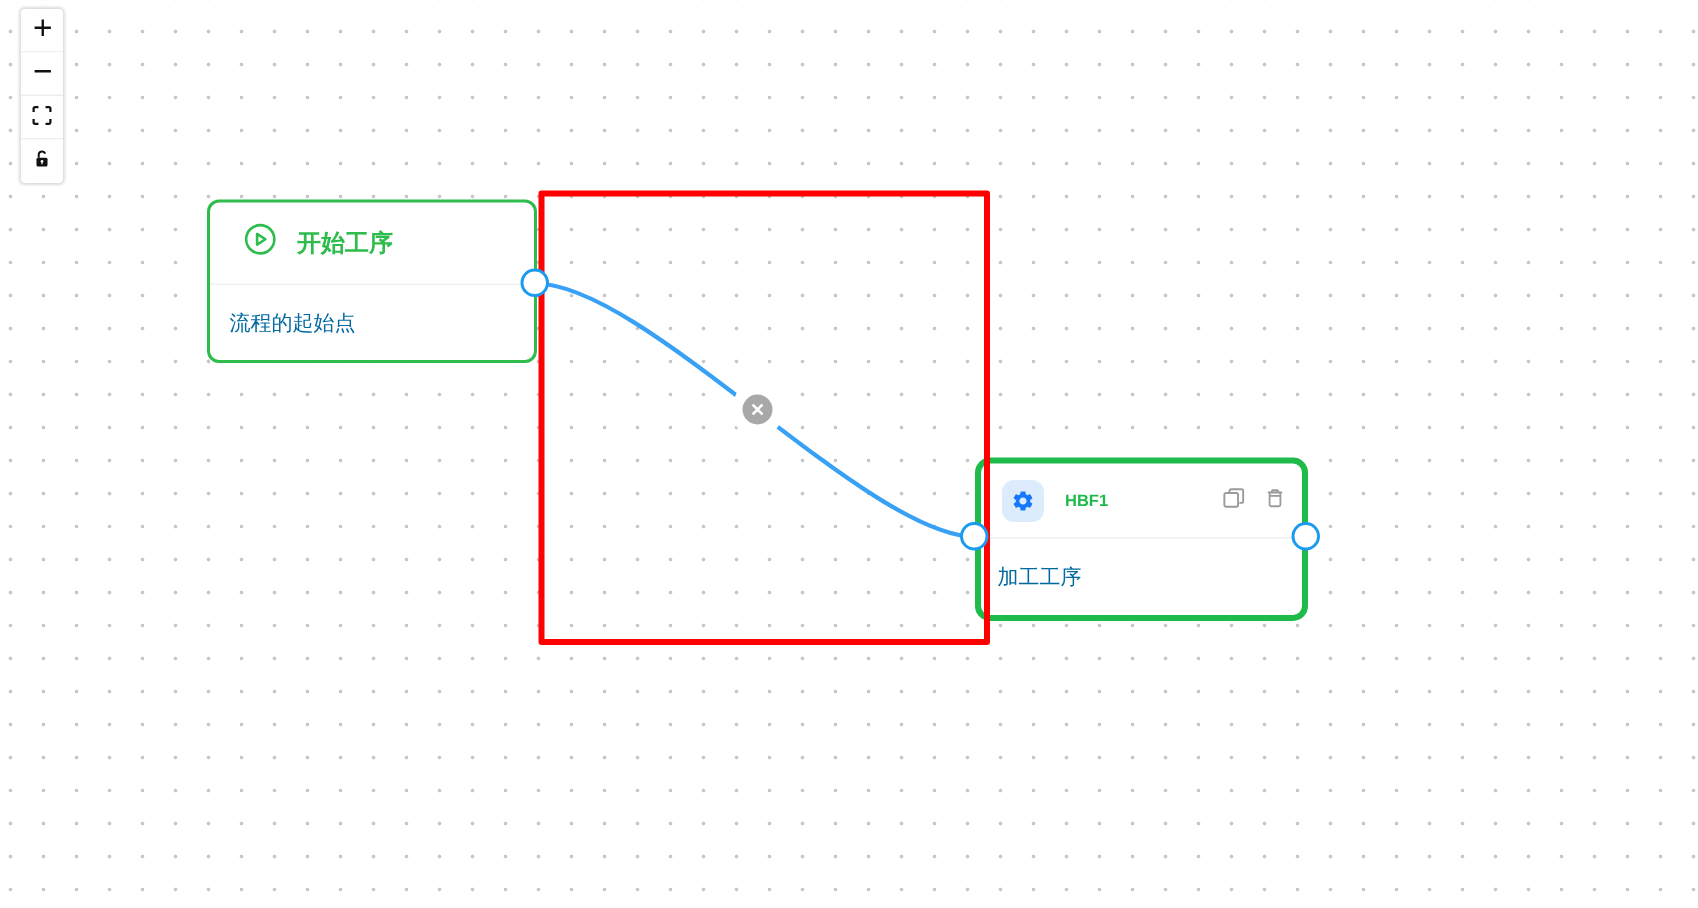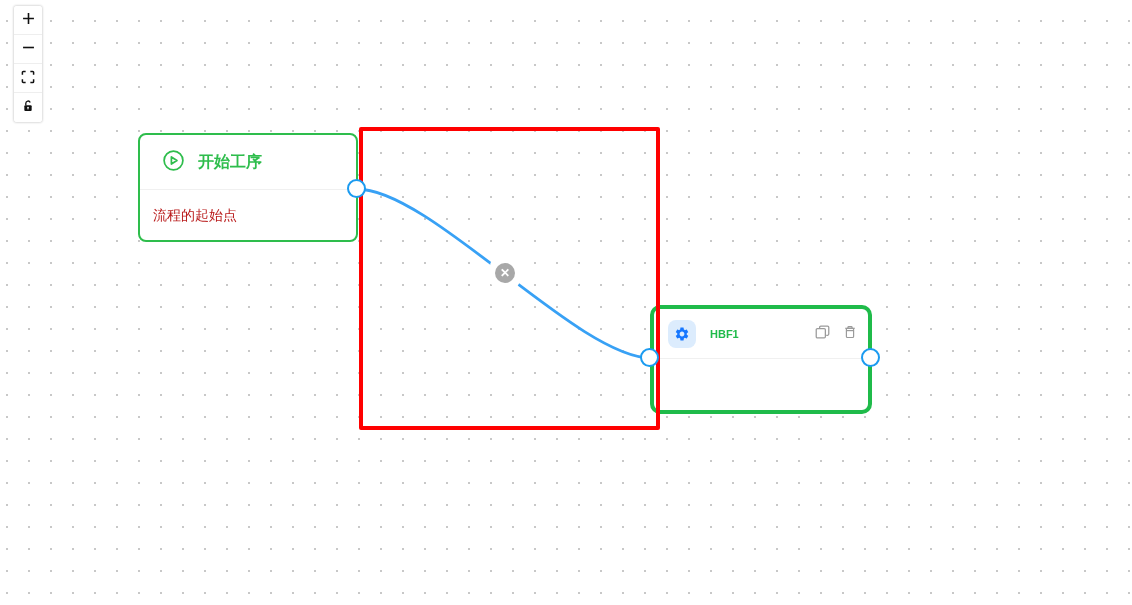--- a/index.html
+++ b/index.html
@@ -19,21 +19,21 @@
   
   .node{position:absolute;background:#fff;box-sizing:border-box;z-index:1;}
   .node-start{left:138px;top:133px;width:220px;height:109px;border:2px solid #2ebd4c;border-radius:8px;}
   .node-hbf1{left:650px;top:305px;width:222px;height:109px;border:4px solid #1fbb4a;border-radius:10px;}
   .node-header{display:flex;align-items:center;box-sizing:border-box;border-bottom:1px solid #f0f0f0;}
   .node-start .node-header{height:55px;padding:0 14px 0 22px;}
   .node-hbf1 .node-header{height:50px;padding:0 10px 0 14px;}
   .node-title{font-weight:bold;color:#1fbb4a;}
   .node-start .node-title{font-size:16px;margin-left:13px;color:#2ebd4c;}
   .node-hbf1 .node-title{font-size:11px;margin-left:14px;}
-  .node-body{display:flex;align-items:center;box-sizing:border-box;color:#b91c1c;font-size:14px;}
+  .node-body{display:flex;align-items:center;box-sizing:border-box;color:#0369a1;font-size:14px;}
   .node-start .node-body{height:52px;padding-left:13px;}
   .node-hbf1 .node-body{height:51px;padding-left:11px;}
   .gear-box{width:28px;height:28px;border-radius:8px;background:#dcecfd;
     display:flex;align-items:center;justify-content:center;flex:0 0 auto;}
   .hdr-actions{margin-left:auto;display:flex;align-items:center;gap:11px;}
   .icon-btn{background:none;border:none;padding:0;cursor:pointer;display:flex;align-items:center;}
 
   
   .handle{position:absolute;width:15px;height:15px;border-radius:50%;
     background:#fff;border:2.5px solid #1b9bf0;box-sizing:content-box;z-index:5;}
@@ -130,20 +130,21 @@
             <svg width="16" height="16" viewBox="0 0 16 16" fill="none" stroke="#9b9b9b" stroke-width="1.2">
               <path d="M6 4.2V3.2c0-.3.2-.5.5-.5h3c.3 0 .5.2.5.5v1"></path>
               <path d="M3.2 4.3h9.6"></path>
               <rect x="4.4" y="4.3" width="7.2" height="9.2" rx="1"></rect>
               <path d="M4.7 6.6h6.6"></path>
             </svg>
           </span>
         </button>
       </span>
     </div>
+    <div class="node-body">加工工序</div>
   </div>
   <div class="handle" style="left:640px;top:348px;"></div>
   <div class="handle" style="left:861px;top:348px;"></div>
 
   <svg class="edge-svg">
     <path d="M357,189 C430,189 578,358 651,358" stroke="#38a1f5" stroke-width="2.8" fill="none"></path>
   </svg>
   <div class="edge-del-badge">
     <button class="edge-del-btn">✕</button>
   </div>

